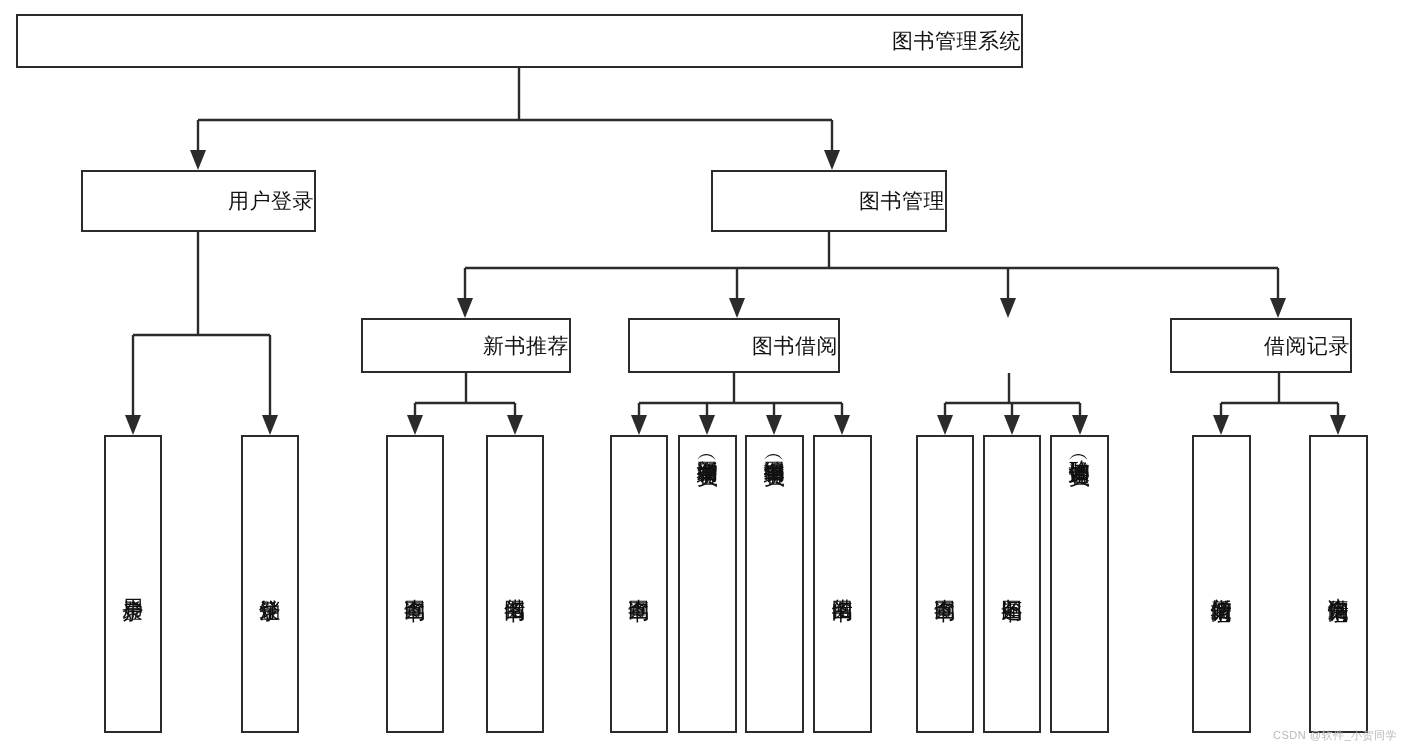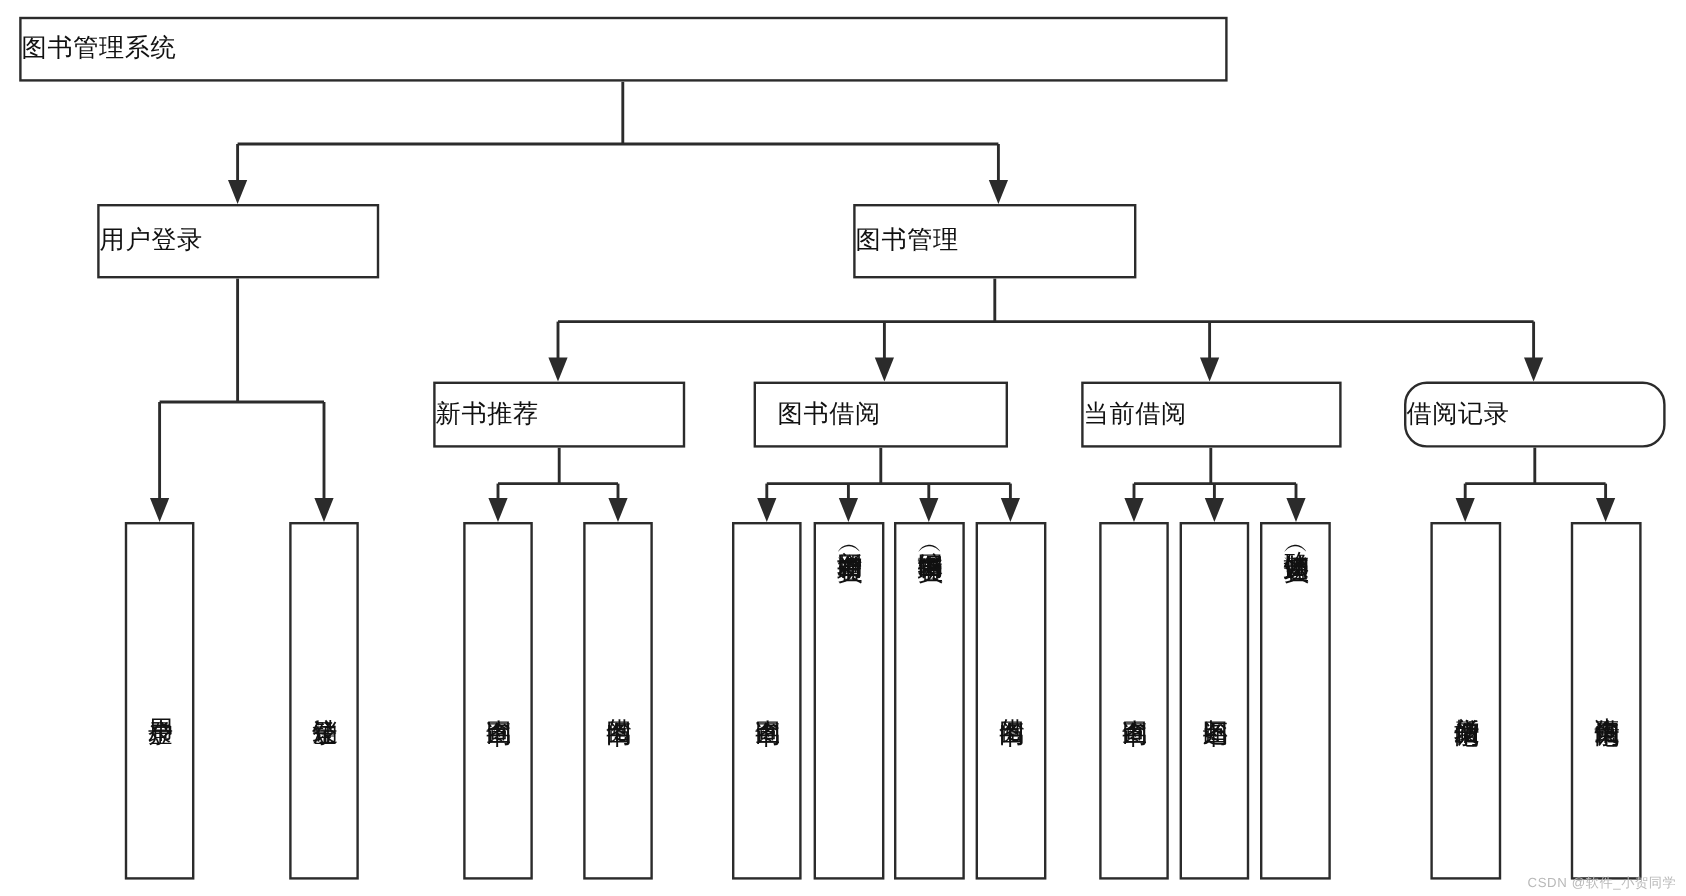--- a/index.html
+++ b/index.html
@@ -24,21 +24,21 @@
   .node-box {
     position: absolute;
     box-sizing: border-box;
     border: 2px solid #2b2b2b;
     background: #ffffff;
     color: #111111;
   }
   .node-box.horizontal {
     display: flex;
     align-items: center;
-    justify-content: flex-start;
+    justify-content: flex-end;
   }
   .node-label-h {
     font-size: 21px;
     line-height: 1.1;
     letter-spacing: 0.5px;
     white-space: nowrap;
   }
   .node-box.vertical {
     display: flex;
     align-items: flex-start;
@@ -161,24 +161,21 @@
   <div class="node-box horizontal" style="left:711px; top:170px; width:236px; height:62px;">
     <span class="node-label-h">图书管理</span>
   </div>
 
   <div class="node-box horizontal" style="left:361px; top:318px; width:210px; height:55px;">
     <span class="node-label-h">新书推荐</span>
   </div>
   <div class="node-box horizontal" style="left:628px; top:318px; width:212px; height:55px;padding-left:18px;">
     <span class="node-label-h">图书借阅</span>
   </div>
-  <div class="node-box horizontal" style="left:901px; top:318px; width:217px; height:55px;">
-    <span class="node-label-h">当前借阅</span>
-  </div>
-  <div class="node-box horizontal" style="left:1170px; top:318px; width:218px; height:55px;border-radius:19px;">
+  <div class="node-box horizontal" style="left:1170px; top:318px; width:182px; height:55px;">
     <span class="node-label-h">借阅记录</span>
   </div>
 
   <div class="node-box vertical centered" style="left:104px; top:435px; width:58px; height:298px;">
     <span class="node-label-v">用户登录</span>
   </div>
   <div class="node-box vertical centered" style="left:241px; top:435px; width:58px; height:298px;">
     <span class="node-label-v">注销登录</span>
   </div>
 

